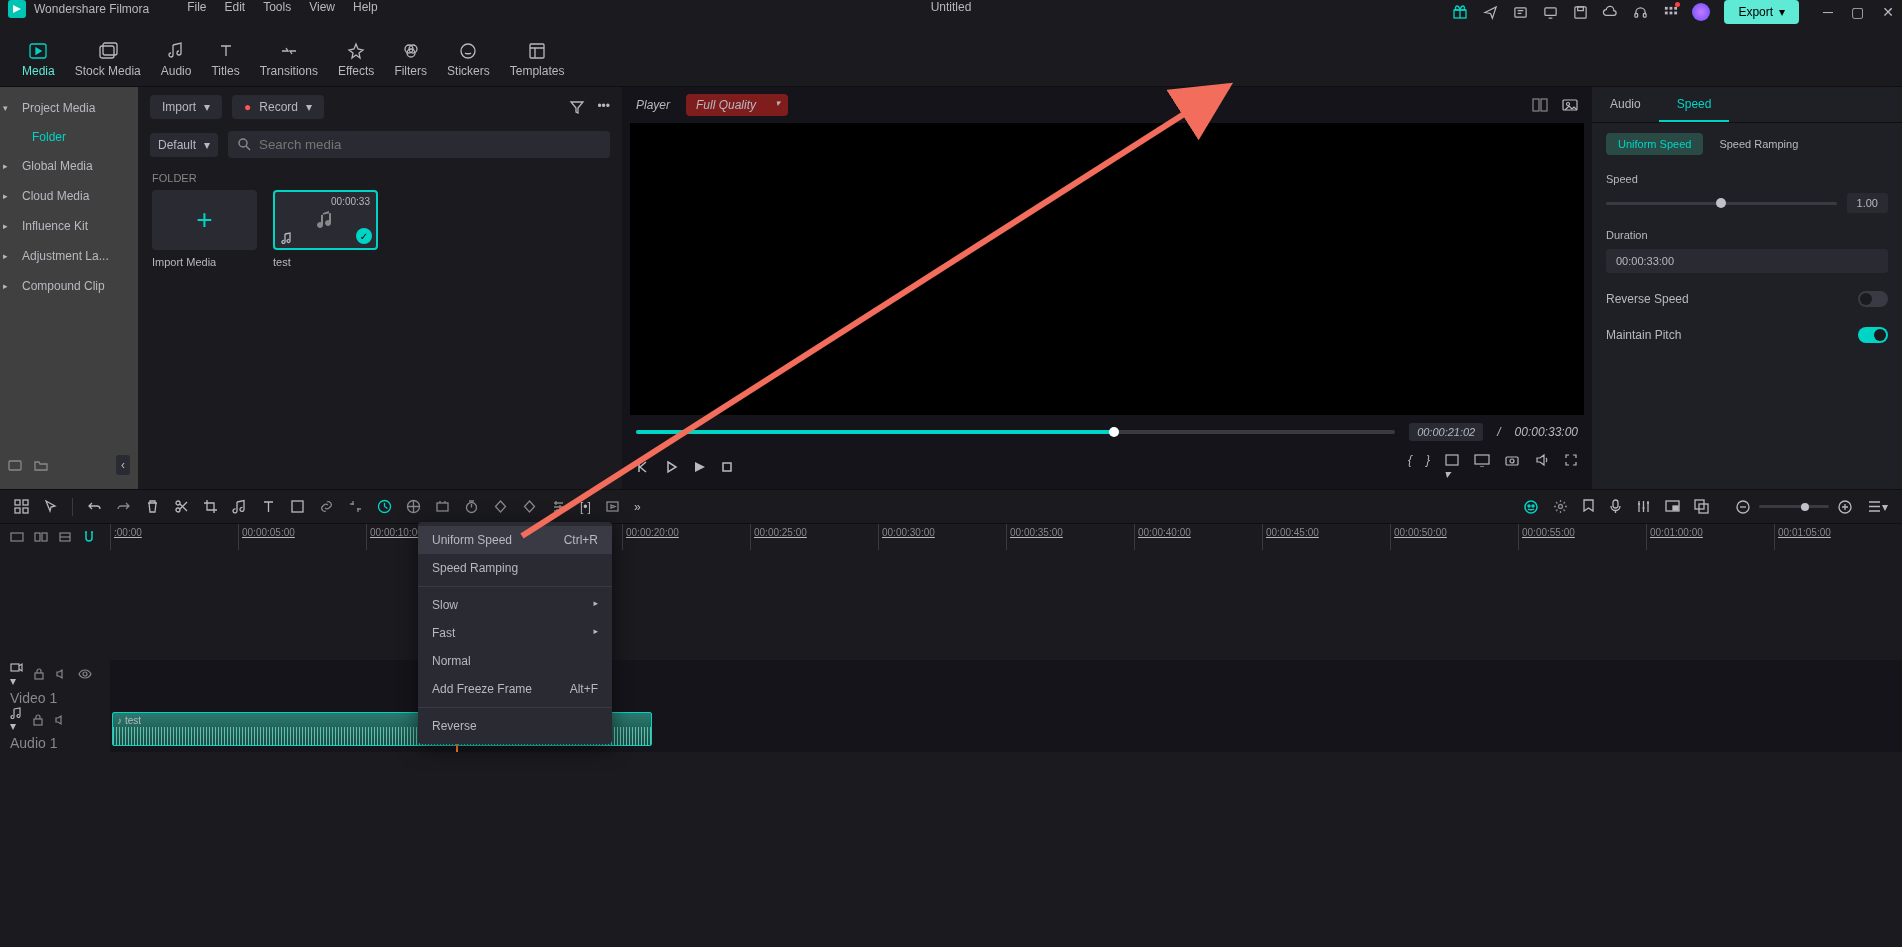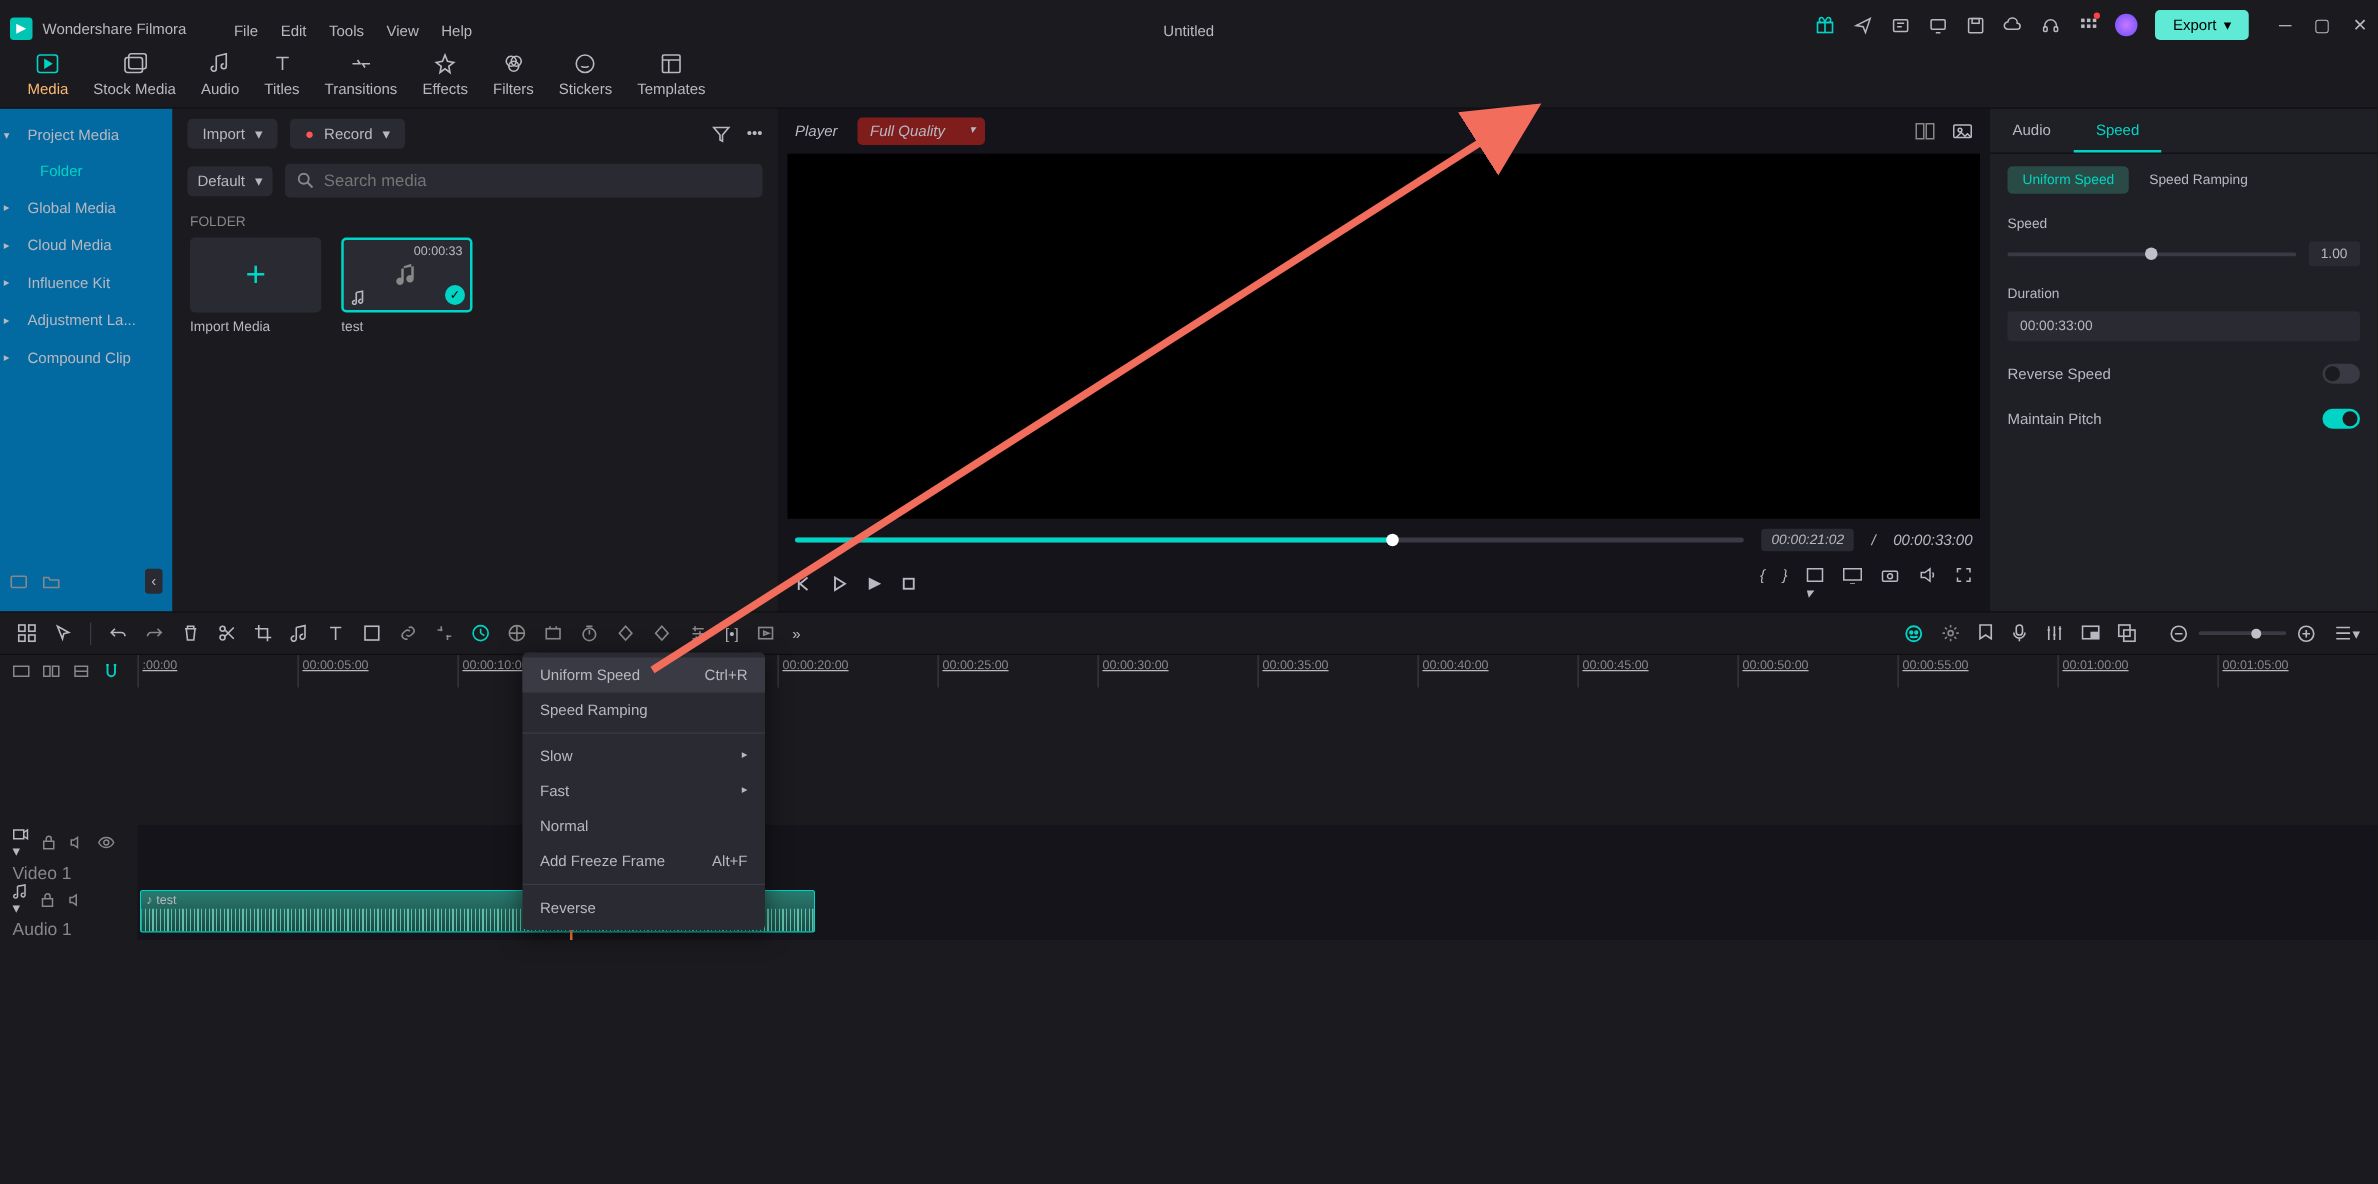--- a/index.html
+++ b/index.html
@@ -1,43 +1,43 @@
 <!DOCTYPE html>
 <html><head>
 <meta charset="utf-8">
 <style>
 * { margin: 0; padding: 0; box-sizing: border-box; font-family: -apple-system, BlinkMacSystemFont, "Segoe UI", Arial, sans-serif; }
 body { background: #1a1a1f; color: #b8b8c0; font-size: 12px; overflow: hidden; }
 
 
-.title-bar { height: 32px; background: #1a1a1f; display: flex; align-items: flex-end; padding: 0 8px; }
+.title-bar { height: 32px; background: #1a1a1f; display: flex; align-items: flex-start; padding: 0 8px; }
 .logo-area { display: flex; align-items: center; gap: 8px; }
 .logo-icon { width: 18px; height: 18px; background: #00c4b4; border-radius: 3px; display:flex; align-items:center; justify-content:center;}
 .menu-top { display: flex; gap: 18px; margin-left: 38px; }
 .menu-top span { cursor: pointer; }
 .title-center { position: absolute; left: 50%; transform: translateX(-50%); }
 .title-right { margin-left: auto; display: flex; align-items: center; gap: 14px; }
 .export-btn { background: #5eead4; color: #000; padding: 5px 14px; border-radius: 4px; display: flex; align-items: center; gap: 6px; cursor: pointer;}
 .win-controls { display: flex; gap: 18px; margin-left: 10px; font-size: 14px;}
 .tb-icon { width:16px; height:16px; display:inline-flex; align-items:center; justify-content:center; cursor:pointer; position:relative;}
 .avatar { width:18px; height:18px; border-radius:50%; background: radial-gradient(circle, #c47aff, #6a4aff); }
 .red-dot::after { content:''; position:absolute; top:-2px; right:-2px; width:5px; height:5px; background:#ff4040; border-radius:50%;}
 
 
 .tabs-row { height: 55px; background: #1a1a1f; display: flex; align-items: center; padding: 0 12px; gap: 0; border-bottom: 1px solid #0f0f12;}
 .tab-item { display: flex; flex-direction: column; align-items: center; gap: 3px; padding: 4px 10px; cursor: pointer; color:#b8b8c0;}
-.tab-item.active { color: #fdba74; }
+.tab-item.active { color: #5eead4; }
 .tab-item.active .tab-icon svg { stroke:#00d4c4; }
 .tab-icon { height: 20px; display:flex; align-items:center;}
 
 
 .main-area { display: flex; height: 402px; }
 
 
-.left-col { width: 138px; background: #0369a1; padding: 6px 0; display:flex; flex-direction:column;}
+.left-col { width: 138px; background: #404040; padding: 6px 0; display:flex; flex-direction:column;}
 .sidebar-item { padding: 8px 12px; display: flex; align-items: center; gap: 8px; cursor: pointer; position:relative; font-size:12px;}
 .sidebar-item.expanded::before { content:'▾'; font-size:9px; position:absolute; left:3px;}
 .sidebar-item.collapsed::before { content:'▸'; font-size:9px; position:absolute; left:3px;}
 .sidebar-sub { padding: 7px 12px 7px 32px; color: #00d4c4; cursor:pointer;}
 .sidebar-bottom { margin-top:auto; display:flex; align-items:center; padding:8px; gap:12px;}
 .collapse-btn { margin-left:auto; background:#2a2a33; padding:3px 5px; border-radius:3px;}
 
 
 .media-panel { flex: 0 0 484px; background: #1a1a1f; position:relative;}
 .media-toolbar { display:flex; align-items:center; gap:10px; padding:8px 12px;}

